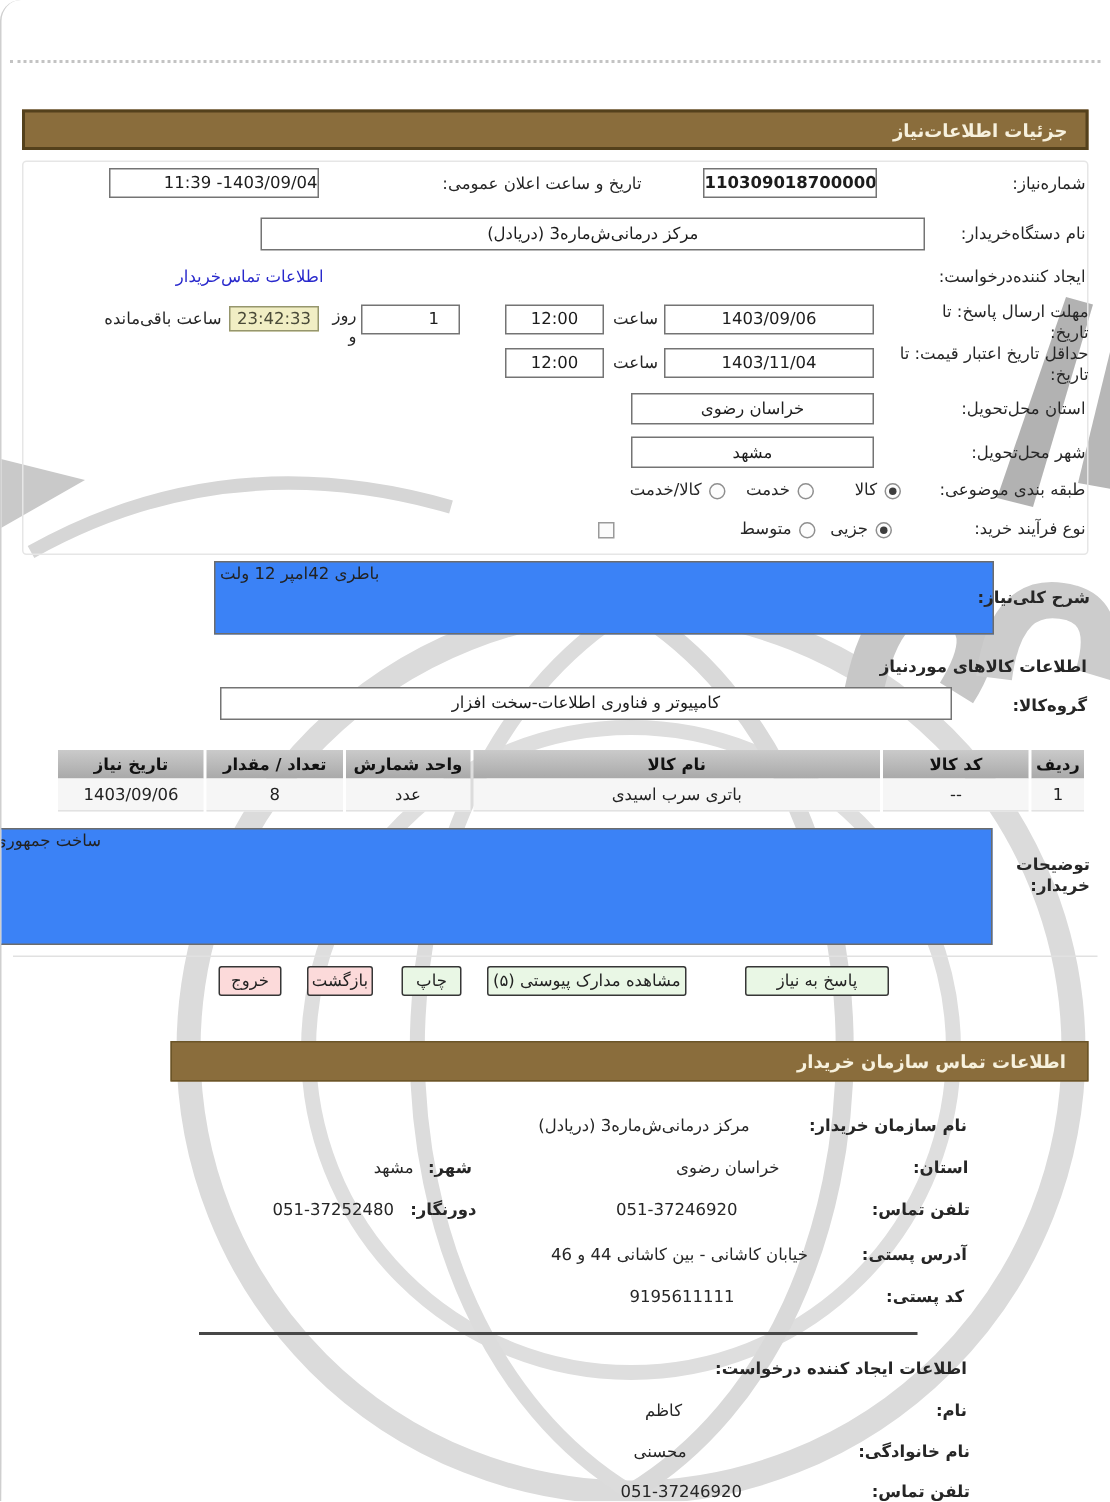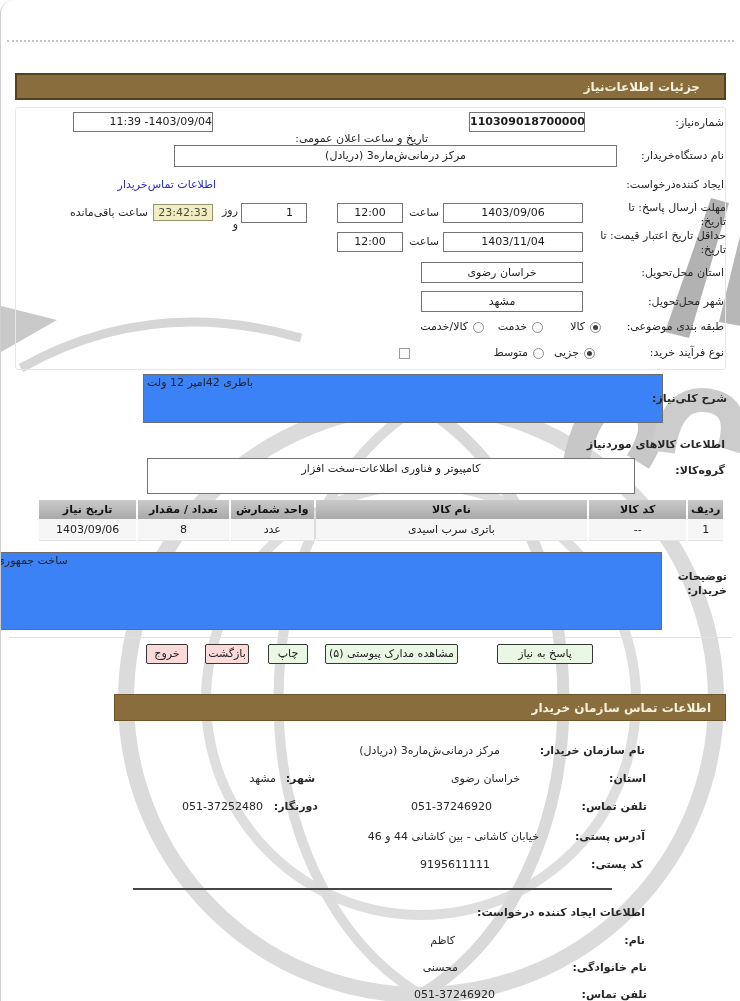--- a/index.html
+++ b/index.html
@@ -7,21 +7,21 @@
   #page {
     position: relative; width: 740px; height: 1001px; overflow: hidden;
     background: #fff; direction: rtl;
     font-family: "DejaVu Sans", sans-serif; font-size: 11px; color: #222;
     border-left: 1px solid #cfcfcf; border-top-left-radius: 14px;
   }
   .dotline { position:absolute; top:40px; left:6px; right:6px; border-top:2px dotted #c3c3c3; }
   .bar {
     position:absolute; height:27px; line-height:24px;
     background:#8a6d3c; color:#f7f1dd; font-weight:bold; font-size:12px;
-    padding-right:24px; border:2px solid #54411c;
+    padding-right:12px; border:2px solid #54411c;
   }
   .bar2 {
     position:absolute; height:27px; line-height:27px;
     background:#8a6d3c; color:#f7f1dd; font-weight:bold; font-size:12px;
     padding-right:14px; border:1px solid #6b5528;
   }
   .panel { position:absolute; top:107px; right:14px; left:14px; height:263px;
            border:1px solid #e6e6e6; border-radius:3px; }
   .lbl { position:absolute; white-space:nowrap; color:#262626; }
   .wrap { white-space:normal; line-height:1.3; }
@@ -82,21 +82,21 @@
   <div class="dotline"></div>
 
   <div class="bar" style="top:73px; right:14px; left:14px;">
     <span>جزئیات اطلاعات‌نیاز</span>
   </div>
 
   <div class="panel"></div>
 
   <div class="lbl" style="top:116px; right:16px;">شماره‌نیاز:</div>
   <div class="box ltr" style="top:112px; right:155px; width:116px;font-weight:bold;">1103090187000004</div>
-  <div class="lbl" style="top:116px; right:312px;margin-top:16px;">تاریخ و ساعت اعلان عمومی:</div>
+  <div class="lbl" style="top:116px; right:312px;">تاریخ و ساعت اعلان عمومی:</div>
   <div class="box ltr" style="top:112px; right:527px; width:140px;text-align:right;">11:39 -1403/09/04</div>
 
   <div class="lbl" style="top:149px; right:16px;">نام دستگاه‌خریدار:</div>
   <div class="box" style="top:145px; right:123px; width:443px; height:22px; line-height:20px;">مرکز درمانی‌ش‌ماره3 (دریادل)</div>
 
   <div class="lbl" style="top:178px; right:16px;">ایجاد کننده‌درخواست:</div>
   <div class="link" style="top:178px; right:524px;">اطلاعات تماس‌خریدار</div>
 
   <div class="lbl wrap" style="top:201px; right:14px; width:122px;">مهلت ارسال پاسخ: تا تاریخ:</div>
   <div class="box ltr" style="top:203px; right:157px; width:140px;">1403/09/06</div>
@@ -130,21 +130,21 @@
   <div class="lbl" style="top:346px; right:161px;">جزیی</div>
   <span class="radio" style="top:348px; right:196px;"></span>
   <div class="lbl" style="top:346px; right:212px;">متوسط</div>
   <span class="chk" style="top:348px; right:330px;"></span>
 
   <div class="ta" style="top:374px; right:77px; width:520px; height:49px;">باطری 42امپر 12 ولت</div>
   <div class="lbl b" style="top:392px; right:13px;">شرح کلی‌نیاز:</div>
 
   <div class="lbl b" style="top:438px; right:15px;">اطلاعات  کالاهای موردنیاز</div>
   <div class="lbl b" style="top:464px; right:15px;">گروه‌کالا:</div>
-  <div class="box" style="top:458px; right:105px; width:488px; height:36px; line-height:20px;">کامپیوتر و فناوری اطلاعات-سخت افزار</div>
+  <div class="box" style="top:458px; right:105px; width:488px; height:22px; line-height:20px;">کامپیوتر و فناوری اطلاعات-سخت افزار</div>
 
   <table id="goods-table">
     <colgroup>
       <col style="width:5%">
         <col style="width:14%">
         <col style="width:39%">
       <col style="width:12%">
         <col style="width:13%">
         <col style="width:14%">
     </colgroup>

